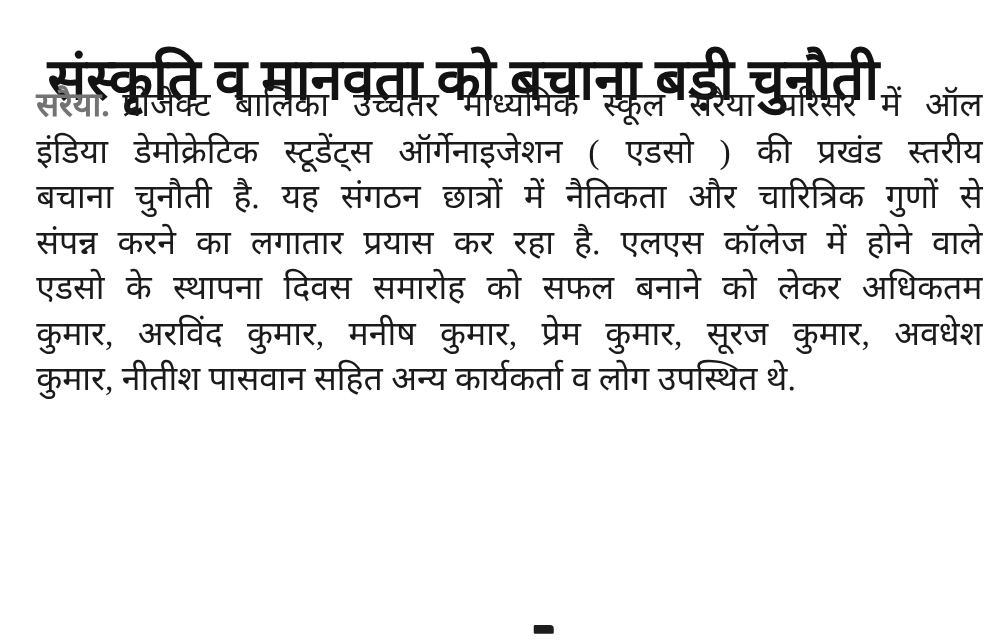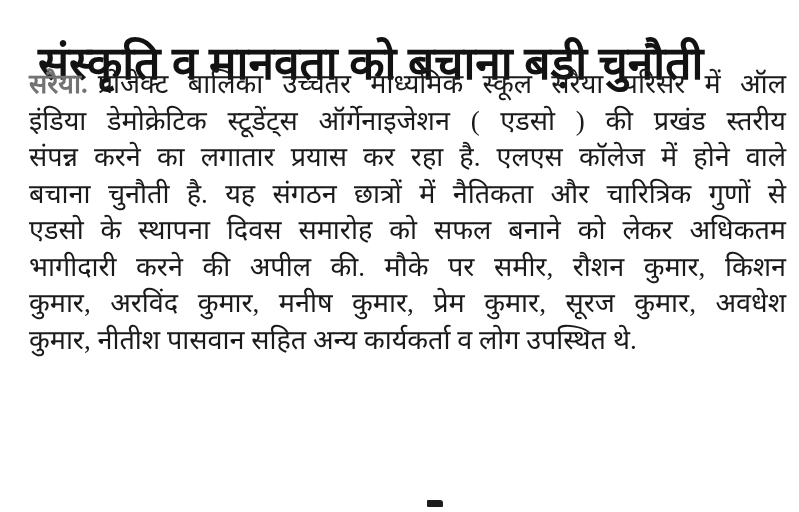--- a/index.html
+++ b/index.html
@@ -80,27 +80,26 @@
   <div class="body-block">
 
     <div class="body-line">
       <span class="dateline">सरैया.</span><span>प्रोजेक्ट बालिका उच्चतर माध्यमिक स्कूल सरैया परिसर में ऑल</span>
     </div>
 
     <div class="body-line">इंडिया डेमोक्रेटिक स्टूडेंट्स ऑर्गेनाइजेशन ( एडसो ) की प्रखंड स्तरीय</div>
 
 
 
+    <div class="body-line">बचाना चुनौती है. यह संगठन छात्रों में नैतिकता और चारित्रिक गुणों से</div>
+
     <div class="body-line">संपन्न करने का लगातार प्रयास कर रहा है. एलएस कॉलेज में होने वाले</div>
-
-    <div class="body-line">बचाना चुनौती है. यह संगठन छात्रों में नैतिकता और चारित्रिक गुणों से</div>
 
     <div class="body-line">एडसो के स्थापना दिवस समारोह को सफल बनाने को लेकर अधिकतम</div>
 
-    <div class="body-line">भागीदारी करने की अपील की. मौके पर समीर, रौशन कुमार, किशन</div>
 
     <div class="body-line">कुमार, अरविंद कुमार, मनीष कुमार, प्रेम कुमार, सूरज कुमार, अवधेश</div>
 
     <div class="body-line last">कुमार, नीतीश पासवान सहित अन्य कार्यकर्ता व लोग उपस्थित थे.</div>
 
   </div>
 
   <div class="fragment"></div>
 
 </div>

